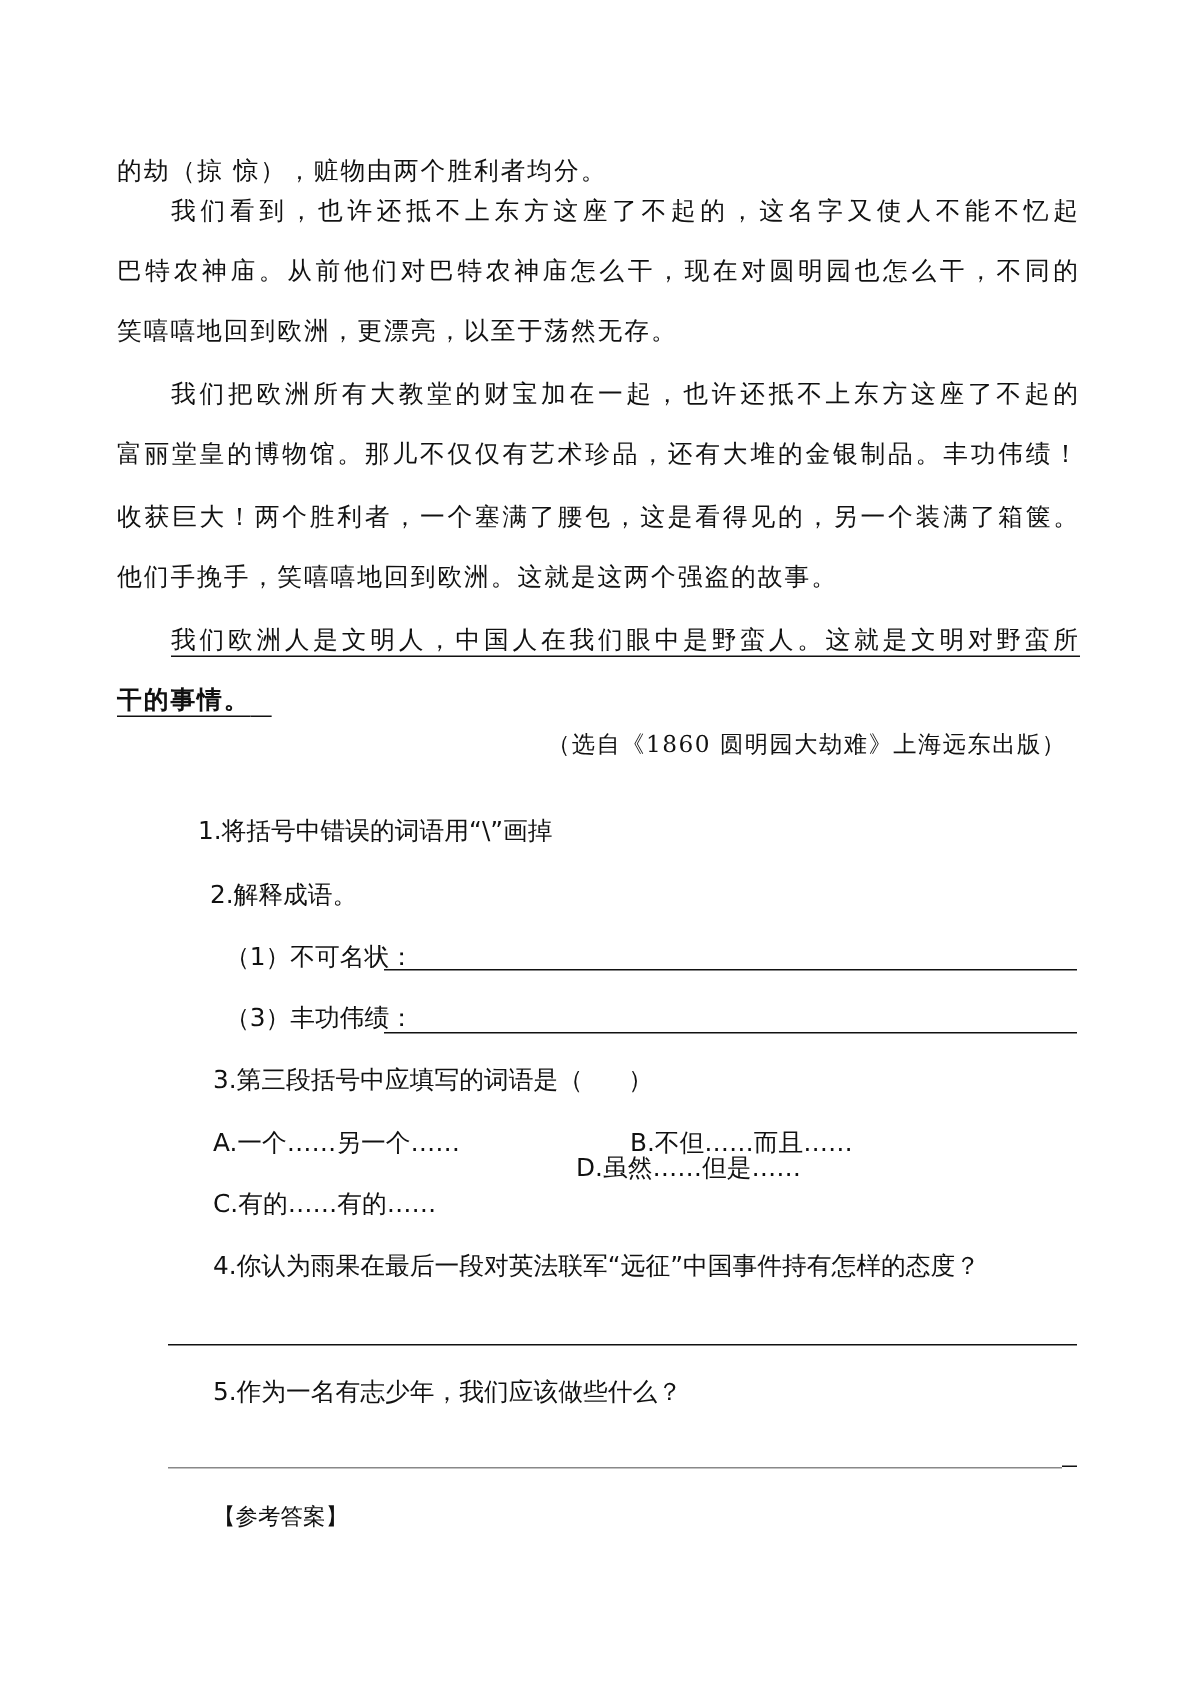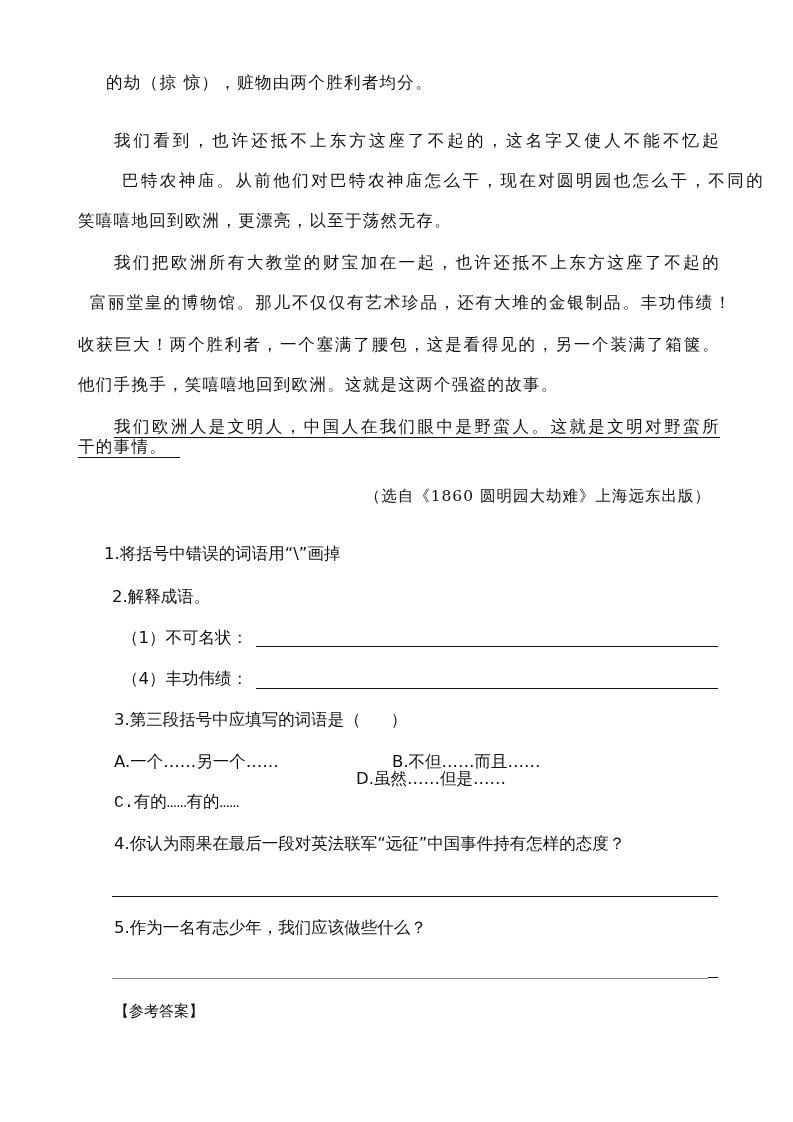--- a/index.html
+++ b/index.html
@@ -4,58 +4,58 @@
 <style>
   html, body { margin: 0; padding: 0; background: #ffffff; }
   body { width: 793px; height: 1122px; position: relative; overflow: hidden; color: #111; }
   .serif { font-family: "DejaVu Serif", "Liberation Serif", serif; }
   .sans { font-family: "DejaVu Sans", "Liberation Sans", sans-serif; }
   .line { position: absolute; left: 78px; width: 642px; font-size: 16.5px; white-space: nowrap; line-height: 22px; letter-spacing: 1.3px; }
   .indent { left: 114px; width: 606px; }
   .just { text-align: justify; text-align-last: justify; }
   .ul-text { text-decoration: underline; text-underline-offset: 5px; text-decoration-thickness: 1.2px; }
   .source { position: absolute; right: 82px; font-size: 15.5px; letter-spacing: 1px; }
-  .q { position: absolute; font-size: 16.5px; line-height: 22px; white-space: nowrap; }
+  .q { position: absolute; font-size: 16.5px; line-height: 22px; white-space: nowrap; margin-left: 28px; }
   .fill-line { position: absolute; border-bottom: 1.3px solid #111; height: 0; }
   .thin-line { position: absolute; border-bottom: 1px solid #888; height: 0; }
   .blank-paren { display: inline-block; width: 30px; }
 </style>
 </head>
 <body>
 
-<div class="line serif" style="top:72px;margin-left:28px;">的劫（掠 惊），赃物由两个胜利者均分。</div>
+<div class="line serif" style="top:103px;">的劫（掠 惊），赃物由两个胜利者均分。</div>
 <div class="line indent serif just" style="top:130px;">我们看到，也许还抵不上东方这座了不起的，这名字又使人不能不忆起</div>
-<div class="line serif just" style="top:170px;margin-left:44px;">巴特农神庙。从前他们对巴特农神庙怎么干，现在对圆明园也怎么干，不同的</div>
+<div class="line serif just" style="top:170px;">巴特农神庙。从前他们对巴特农神庙怎么干，现在对圆明园也怎么干，不同的</div>
 <div class="line serif" style="top:210px;">笑嘻嘻地回到欧洲，更漂亮，以至于荡然无存。</div>
 <div class="line indent serif just" style="top:252px;">我们把欧洲所有大教堂的财宝加在一起，也许还抵不上东方这座了不起的</div>
-<div class="line serif just" style="top:292px;margin-left:12px;">富丽堂皇的博物馆。那儿不仅仅有艺术珍品，还有大堆的金银制品。丰功伟绩！</div>
+<div class="line serif just" style="top:292px;">富丽堂皇的博物馆。那儿不仅仅有艺术珍品，还有大堆的金银制品。丰功伟绩！</div>
 <div class="line serif just" style="top:334px;">收获巨大！两个胜利者，一个塞满了腰包，这是看得见的，另一个装满了箱箧。</div>
 <div class="line serif" style="top:374px;">他们手挽手，笑嘻嘻地回到欧洲。这就是这两个强盗的故事。</div>
 <div class="line indent serif just ul-text" style="top:416px;">我们欧洲人是文明人，中国人在我们眼中是野蛮人。这就是文明对野蛮所</div>
-<div class="line serif" style="top:436px; width:auto;">
+<div class="line serif" style="top:456px; width:auto;font-weight:bold;">
   <span class="ul-text">干的事情。</span><span class="ul-text">&nbsp;&nbsp;</span>
 </div>
 <div class="source serif" style="top:486px;">（选自《1860 圆明园大劫难》上海远东出版）</div>
 
 <div class="q sans" style="left:104px; top:543px;">1.将括号中错误的词语用“\”画掉</div>
 <div class="q sans" style="left:112px; top:586px;">2.解释成语。</div>
 
 <div class="q sans" style="left:122px; top:627px;">（1）不可名状：</div>
 <div class="fill-line" style="left:256px; top:646px; width:462px;"></div>
 
-<div class="q sans" style="left:122px; top:668px;">（4）丰功伟绩：</div>
+<div class="q sans" style="left:122px; top:668px;">（3）丰功伟绩：</div>
 <div class="fill-line" style="left:256px; top:688px; width:462px;"></div>
 
 <div class="q sans" style="left:114px; top:709px;">
   <span>3.第三段括号中应填写的词语是（</span><span class="blank-paren"></span><span>）</span>
 </div>
 
 <div class="q sans" style="left:114px; top:751px;">A.一个……另一个……</div>
 <div class="q sans" style="left:392px; top:751px;">B.不但……而且……</div>
-<div class="q sans" style="left:114px; top:792px;font-family:Liberation Mono, monospace;">C.有的……有的……</div>
+<div class="q sans" style="left:114px; top:792px;">C.有的……有的……</div>
 <div class="q sans" style="left:356px; top:768px;">D.虽然……但是……</div>
 
 <div class="q sans" style="left:114px; top:833px;">4.你认为雨果在最后一段对英法联军“远征”中国事件持有怎样的态度？</div>
 <div class="fill-line" style="left:112px; top:896px; width:606px;"></div>
 
 <div class="q sans" style="left:114px; top:917px;">5.作为一名有志少年，我们应该做些什么？</div>
 <div class="thin-line" style="left:112px; top:978px; width:596px;"></div>
 <div class="fill-line" style="left:708px; top:977px; width:10px;"></div>
 
 <div class="q sans" style="left:114px; top:1000px; font-size:15px;">【参考答案】</div>

